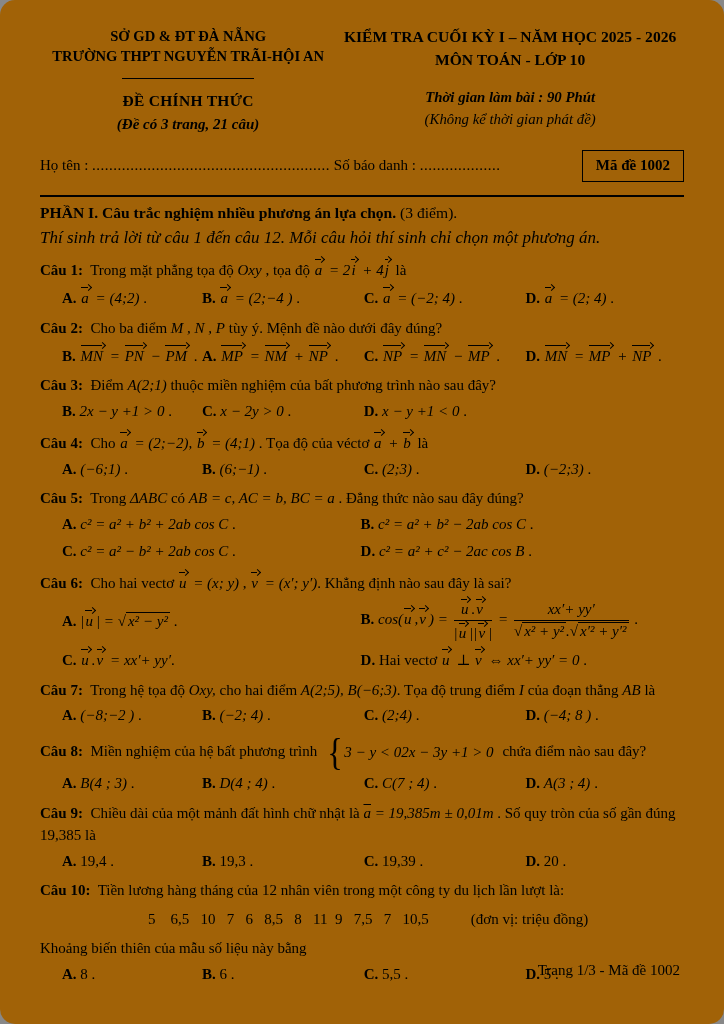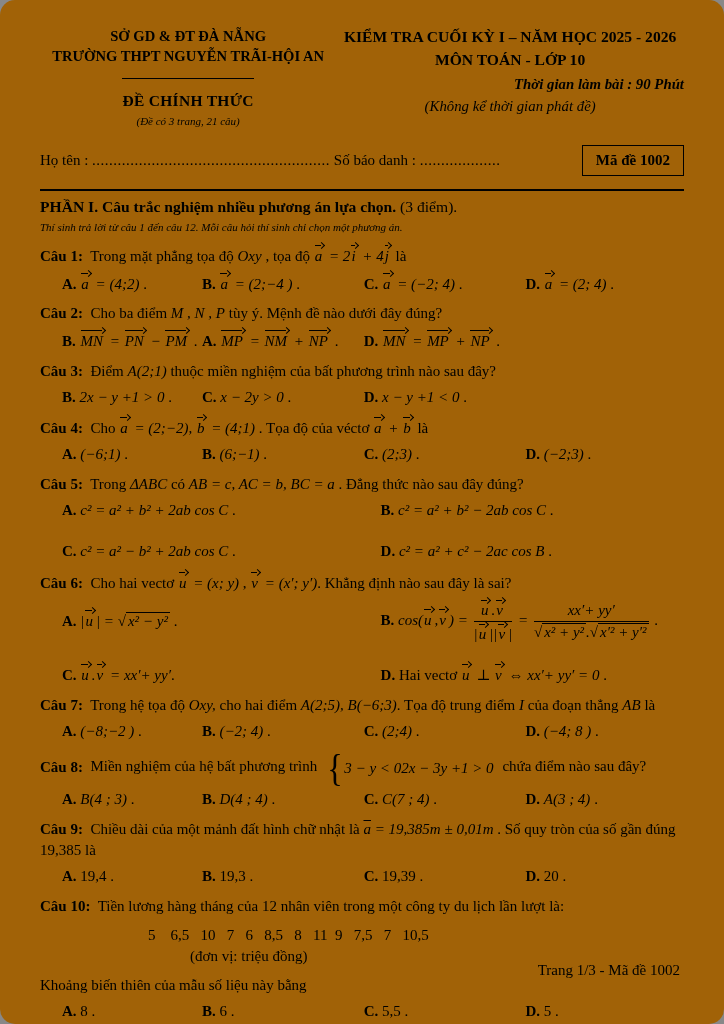--- a/index.html
+++ b/index.html
@@ -7,57 +7,57 @@
     width:724px; height:1024px; margin:0 auto; background:#a16207; color:#000;
     font-family:"Liberation Serif","DejaVu Serif",serif; font-size:15px; line-height:1.45;
     box-sizing:border-box; padding:26px 40px 10px 40px; position:relative; overflow:hidden;border-radius:15px;
   }
   
   .header { display:flex; }
   .h-left { width:46%; text-align:center; }
   .h-right { width:54%; text-align:center; }
   .org { font-weight:bold; font-size:14.6px; line-height:1.4; }
   .exam-type { display:inline-block; font-weight:bold; font-size:15.5px; border-top:1.5px solid #000; padding-top:11px; margin-top:11px; letter-spacing:.3px; }
-  .exam-note { font-weight:normal; font-style:italic; font-size:11px; margin-top:1px; }
+  .exam-note { font-weight:bold; font-style:italic; font-size:15px; margin-top:1px; }
   .t1 { font-weight:bold; font-size:15.6px; }
   .t2 { font-weight:bold; font-size:15.6px; }
-  .time { font-weight:bold; font-style:italic; font-size:14.8px; margin-top:3px;text-align:right; }
+  .time { font-weight:bold; font-style:italic; font-size:14.8px; margin-top:16px; }
   .time-note { font-style:italic; font-size:14.8px; }
   .name-row { display:flex; align-items:center; margin-top:15px; }
   .name-text { flex:1; white-space:nowrap; overflow:hidden; }
   .dots { letter-spacing:.5px; }
   .code-box { border:1.7px solid #000; font-weight:bold; padding:4px 13px; margin-left:10px; white-space:nowrap; }
   .rule { border-top:2.5px solid #000; margin-top:13px; }
   .part-title { margin-top:5px; font-size:15.6px; }
-  .instruction { font-style:italic; margin-top:1px; font-size:11px; }
+  .instruction { font-style:italic; margin-top:1px; font-size:17px; }
   
   .question { margin-top:8px; }
   .qlabel { font-weight:bold; }
   .opts { display:grid; padding-left:22px; margin-top:4px; align-items:center; }
   .cols4 { grid-template-columns:22.5% 26% 26% 25.5%; }
-  .cols2 { grid-template-columns:48% 52%; row-gap:5px;gap:20px; }
+  .cols2 { grid-template-columns:48% 52%; row-gap:5px; }
   .opt-letter { font-weight:bold; }
   .opt { padding-right:4px; }
   
   .math { font-style:italic; }
   .vec { position:relative; display:inline-block; font-style:italic; padding:2px 3px 0 1px; }
   .vec::before { content:''; position:absolute; top:1px; left:1px; right:4px; border-top:1px solid #000; }
   .vec::after { content:''; position:absolute; top:-1px; right:1px; width:4px; height:4px;
                 border-top:1px solid #000; border-right:1px solid #000; transform:rotate(45deg); }
   .obar { text-decoration:overline; font-style:italic; }
   .sqrt { display:inline-block; white-space:nowrap; }
   .sqrt .rad { font-style:normal; }
   .sqrt .radicand { border-top:1px solid #000; padding:0 2px; }
   .frac { display:inline-block; vertical-align:middle; text-align:center; margin:0 2px; line-height:1.25; }
   .frac .num { display:block; padding:0 5px 1px; border-bottom:1px solid #000; }
   .frac .den { display:block; padding-top:1px; }
   .cases { display:inline-flex; align-items:center; vertical-align:middle; margin:0 5px; }
   .cases .brace { font-size:38px; font-weight:400; line-height:.9; font-style:normal; transform:scaleX(.85); }
   .cases .case-rows { display:inline-flex; flex-direction:row; font-style:italic; line-height:1.35; text-align:left; }
-  .q10-data { display:flex; margin:7px 0 3px 108px;flex-direction:column; }
+  .q10-data { display:flex; margin:7px 0 3px 108px; }
   .q10-values { white-space:pre; }
   .q10-note { margin-left:42px; }
   .stem2 { margin-top:7px; }
   .footer { position:absolute; right:44px; bottom:42px; font-size:15px; }
 </style>
 </head>
 <body>
 
 <div class="page">
   <div class="header">
@@ -101,20 +101,21 @@
           <div class="opt"><b class="opt-letter">B.</b>&nbsp;<span><span class="math"><span class="vec">a</span> = (2;−4 )</span> .</span></div>
           <div class="opt"><b class="opt-letter">C.</b>&nbsp;<span><span class="math"><span class="vec">a</span> = (−2; 4)</span> .</span></div>
           <div class="opt"><b class="opt-letter">D.</b>&nbsp;<span><span class="math"><span class="vec">a</span> = (2; 4)</span> .</span></div>
         </div>
       </div>
       <div class="question">
         <div class="stem"><b class="qlabel">Câu 2:</b>&nbsp; <span>Cho ba điểm <span class="math">M , N , P</span>  tùy ý. Mệnh đề nào dưới đây đúng?</span></div>
         <div class="opts cols4">
           <div class="opt"><b class="opt-letter">B.</b>&nbsp;<span><span class="math"><span class="vec">MN</span> = <span class="vec">PN</span> − <span class="vec">PM</span></span> .</span></div>
           <div class="opt"><b class="opt-letter">A.</b>&nbsp;<span><span class="math"><span class="vec">MP</span> = <span class="vec">NM</span> + <span class="vec">NP</span></span> .</span></div>
+          <div class="opt"><b class="opt-letter">C.</b>&nbsp;<span><span class="math"><span class="vec">NP</span> = <span class="vec">MN</span> − <span class="vec">MP</span></span> .</span></div>
           <div class="opt"><b class="opt-letter">D.</b>&nbsp;<span><span class="math"><span class="vec">MN</span> = <span class="vec">MP</span> + <span class="vec">NP</span></span> .</span></div>
         </div>
       </div>
       <div class="question">
         <div class="stem"><b class="qlabel">Câu 3:</b>&nbsp; <span>Điểm <span class="math">A(2;1)</span>  thuộc miền nghiệm của bất phương trình nào sau đây?</span></div>
         <div class="opts cols4">
           <div class="opt"><b class="opt-letter">B.</b>&nbsp;<span><span class="math">2x − y +1 &gt; 0</span> .</span></div>
           <div class="opt"><b class="opt-letter">C.</b>&nbsp;<span><span class="math">x − 2y &gt; 0</span> .</span></div>
           <div class="opt"><b class="opt-letter">D.</b>&nbsp;<span><span class="math">x − y +1 &lt; 0</span> .</span></div>
         </div>

